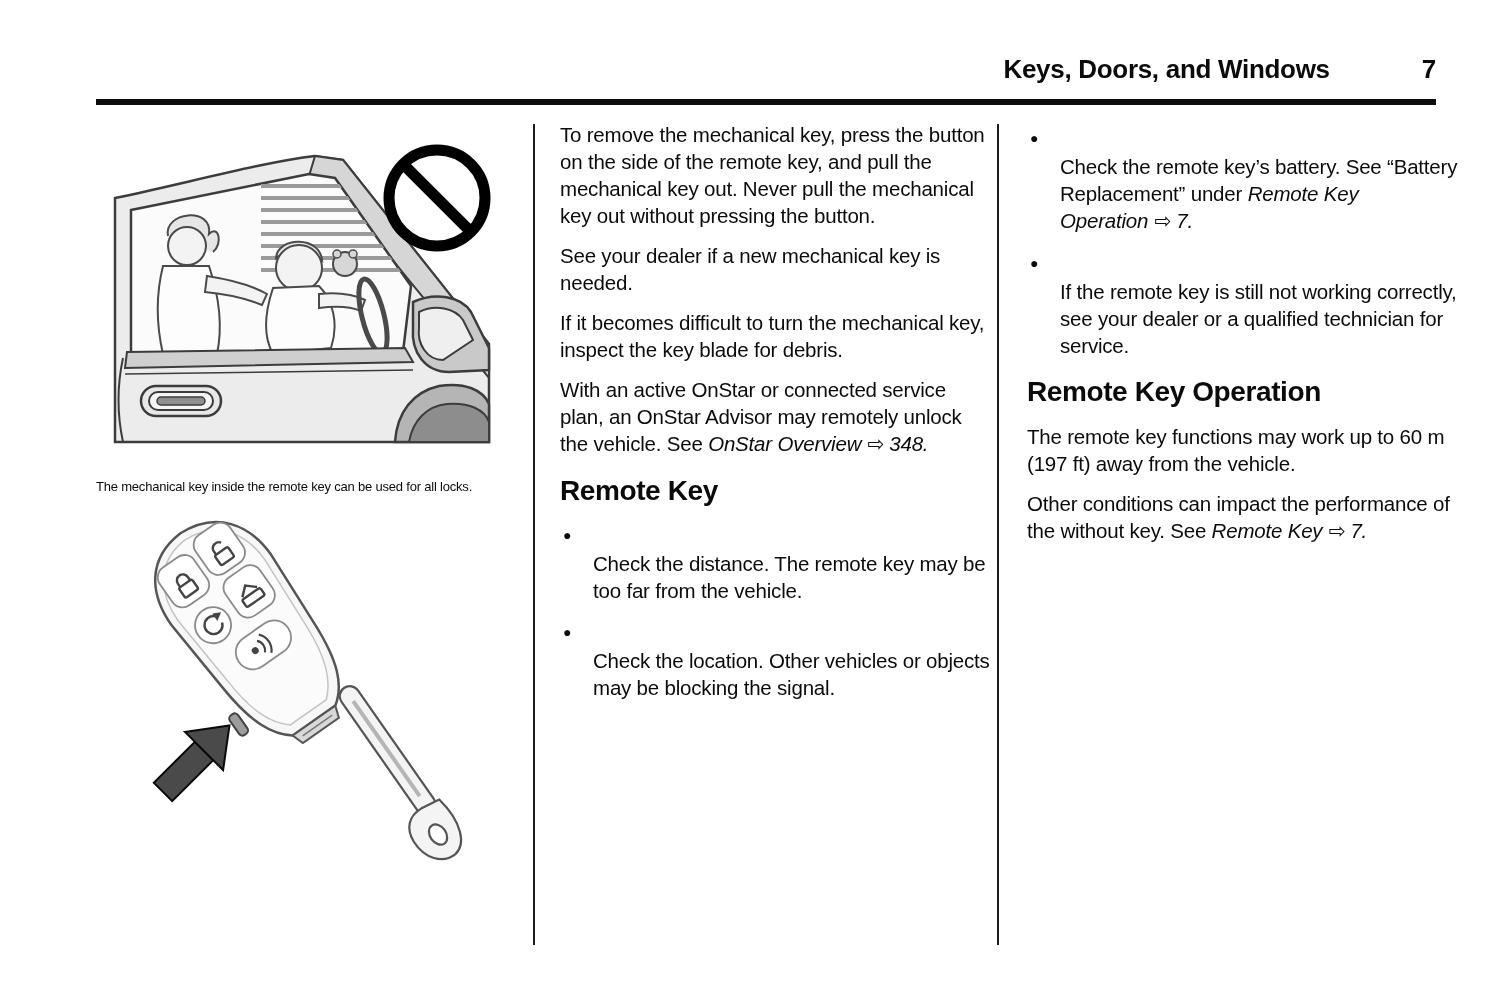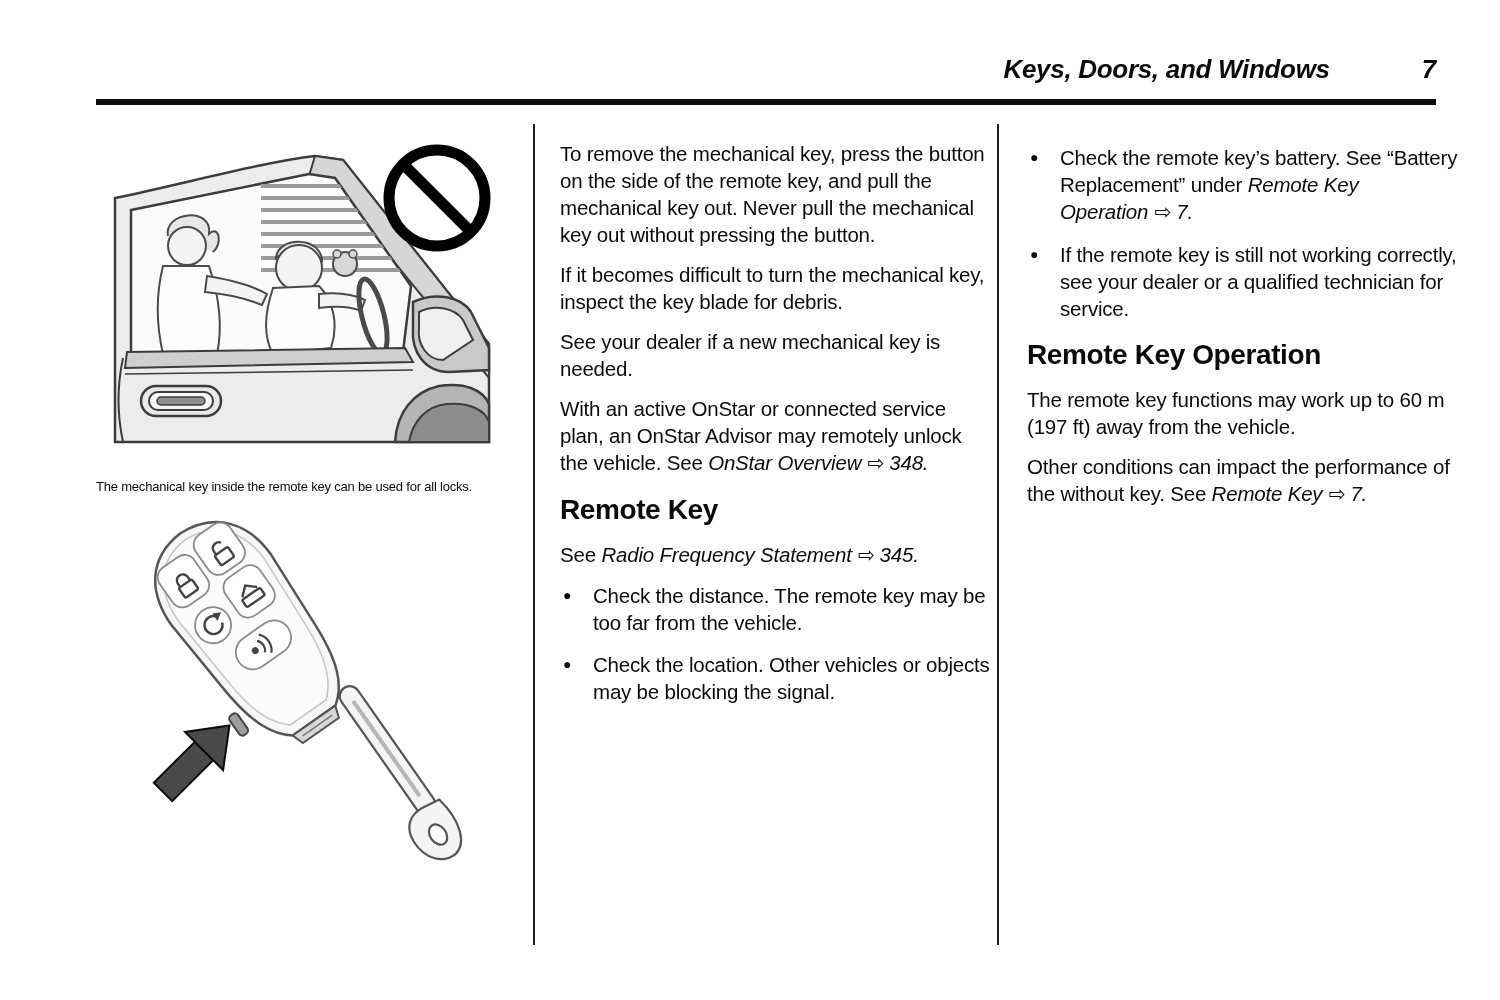--- a/index.html
+++ b/index.html
@@ -4,42 +4,42 @@
 <style>
   * { margin:0; padding:0; box-sizing:border-box; }
   html,body { background:#ffffff; }
   .page {
     position:relative; width:1500px; height:1000px; background:#ffffff;
     font-family:"Liberation Sans","DejaVu Sans",sans-serif;
     color:#0b0b0b; overflow:hidden; letter-spacing:-0.2px;
   }
   .header {
     position:absolute; left:96px; top:54px; width:1340px;
-    display:flex; align-items:center; justify-content:flex-end;font-style:italic;
+    display:flex; align-items:center; justify-content:flex-end;
   }
   .header .title { font-size:26px; font-weight:bold; letter-spacing:-0.3px; }
   .header .pageno { font-size:26px; font-weight:bold; margin-left:92px; }
   .rule { position:absolute; left:96px; top:99px; width:1340px; height:6px; background:#0c0c0c; }
   .divider { position:absolute; top:124px; width:2px; height:821px; background:#1c1c1c; }
   .d1 { left:533px; } .d2 { left:997px; }
 
   .car-fig { position:absolute; left:113px; top:146px; width:376px; height:296px; }
   .caption { position:absolute; left:96px; top:473px; width:424px; font-size:13px; line-height:27px; }
   .key-fig { position:absolute; left:108px; top:530px; width:385px; height:365px; }
   figure svg { display:block; width:100%; height:100%; overflow:visible; }
 
-  .col { position:absolute; top:140px; font-size:20.5px; line-height:27px; }
+  .col { position:absolute; top:121px; font-size:20.5px; line-height:27px; }
   .col.middle { left:560px; width:430px; }
   .col.right  { left:1027px; width:436px; }
   .col p  { margin:0 0 13px 0; }
   .col h2 { font-size:28px; line-height:33px; letter-spacing:-0.4px; margin:16px 0 15px 0; }
   .col ul { list-style:none; margin:4px 0 0 0; }
   .col li { display:flex; margin:0 0 15px 0; }
   .dot { flex:0 0 33px; width:33px; font-size:14px; line-height:27px; padding-left:3px; }
-  .li-tx { flex:1; }
+  .li-tx { flex:1;margin-top:28px; }
   .it { font-style:italic; }
   .arr { font-family:"DejaVu Sans",sans-serif; font-style:normal; margin:0 5px 0 6px; }
 </style>
 </head>
 <body>
 
 <div class="page">
 
   <div class="header">
     <span class="title">Keys, Doors, and Windows</span>
@@ -147,25 +147,24 @@
 
       <g transform="translate(55,262) rotate(45)">
         <rect x="-13" y="-58" width="26" height="58" fill="#4a4a4a" stroke="#0a0a0a" stroke-width="2"></rect>
         <polygon points="-27,-58 27,-58 0,-94" fill="#4a4a4a" stroke="#0a0a0a" stroke-width="2"></polygon>
       </g>
     </svg>
   </figure>
 
   <section class="col middle">
       <p><span>To remove the mechanical key, press the button on the side of the remote key, and pull the mechanical key out. Never pull the mechanical key out without pressing the button.</span></p>
+      <p><span>See your dealer if a new mechanical key is needed.</span></p>
       <p><span>If it becomes difficult to turn the mechanical key, inspect the key blade for debris.</span></p>
-      <p><span>See your dealer if a new mechanical key is needed.</span></p>
       <p><span>With an active OnStar or connected service plan, an OnStar Advisor may remotely unlock the vehicle. See </span><span class="it">OnStar Overview</span><span class="arr">⇨</span><span class="it">348.</span></p>
       <h2>Remote Key</h2>
-      <p><span>See </span><span class="it">Radio Frequency Statement</span><span class="arr">⇨</span><span class="it">345.</span></p>
       <ul>
         <li>
           <span class="dot">●</span>
           <span class="li-tx"><span>Check the distance. The remote key may be too far from the vehicle.</span></span>
         </li>
         <li>
           <span class="dot">●</span>
           <span class="li-tx"><span>Check the location. Other vehicles or objects may be blocking the signal.</span></span>
         </li>
       </ul>

